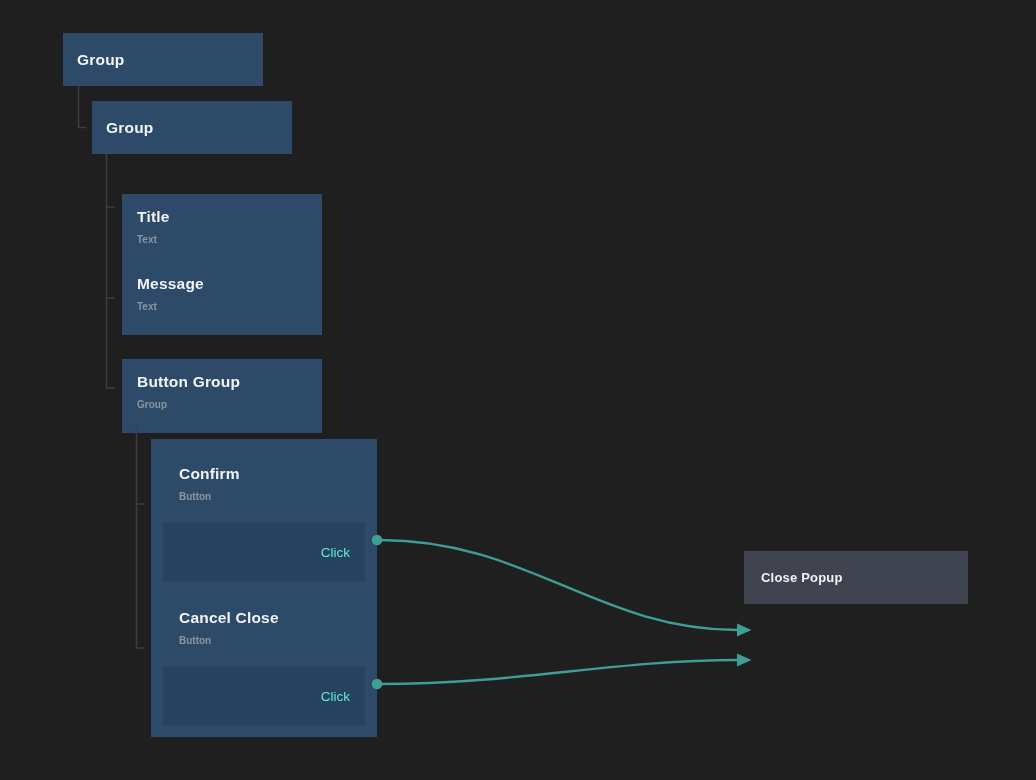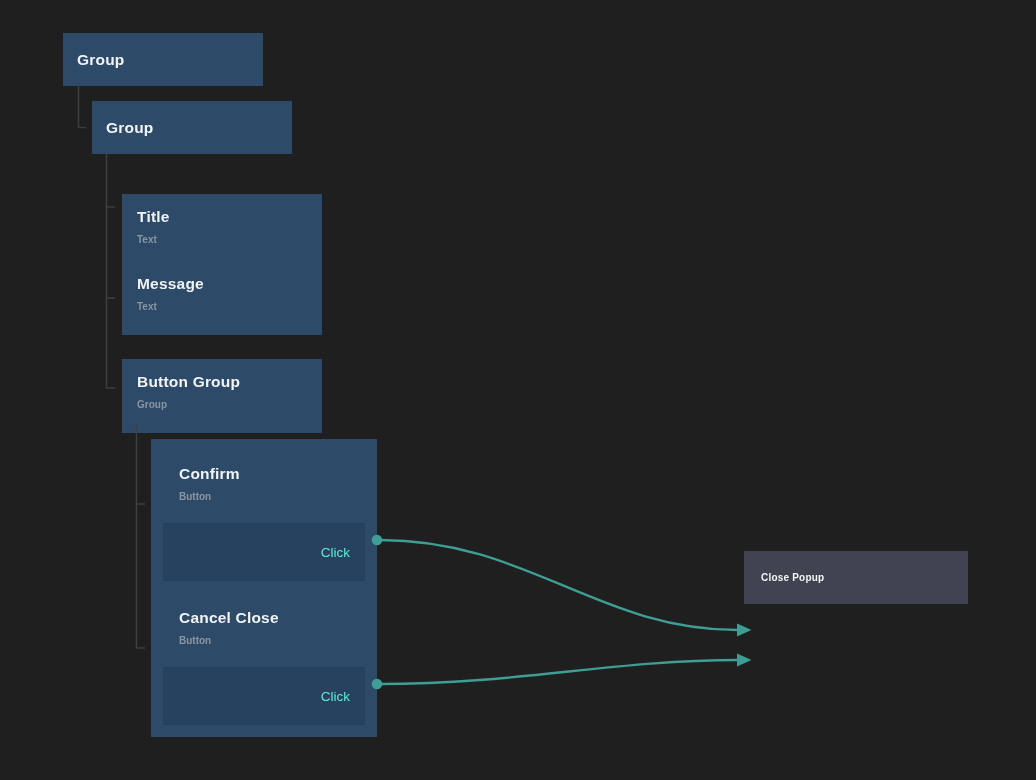--- a/index.html
+++ b/index.html
@@ -46,21 +46,21 @@
   .port-label{font-size:13.5px;color:#5eead4;}
 
   .event-node{
     position:absolute;left:744px;top:551px;width:224px;z-index:2;
     background:var(--event-body-fill);color:var(--title-text);
   }
   .event-header{
     height:53px;background:var(--event-header-fill);
     display:flex;align-items:center;padding-left:17px;
   }
-  .event-header .node-title{font-size:10px;}
+  .event-header .node-title{font-size:13px;}
   .event-body{padding:11px 0 13px 0;}
   .event-input-row{
     height:29.5px;display:flex;align-items:center;padding-left:17px;
     font-size:14.5px;color:var(--row-text);
   }
 </style>
 </head>
 <body>
 
 <div class="canvas">

